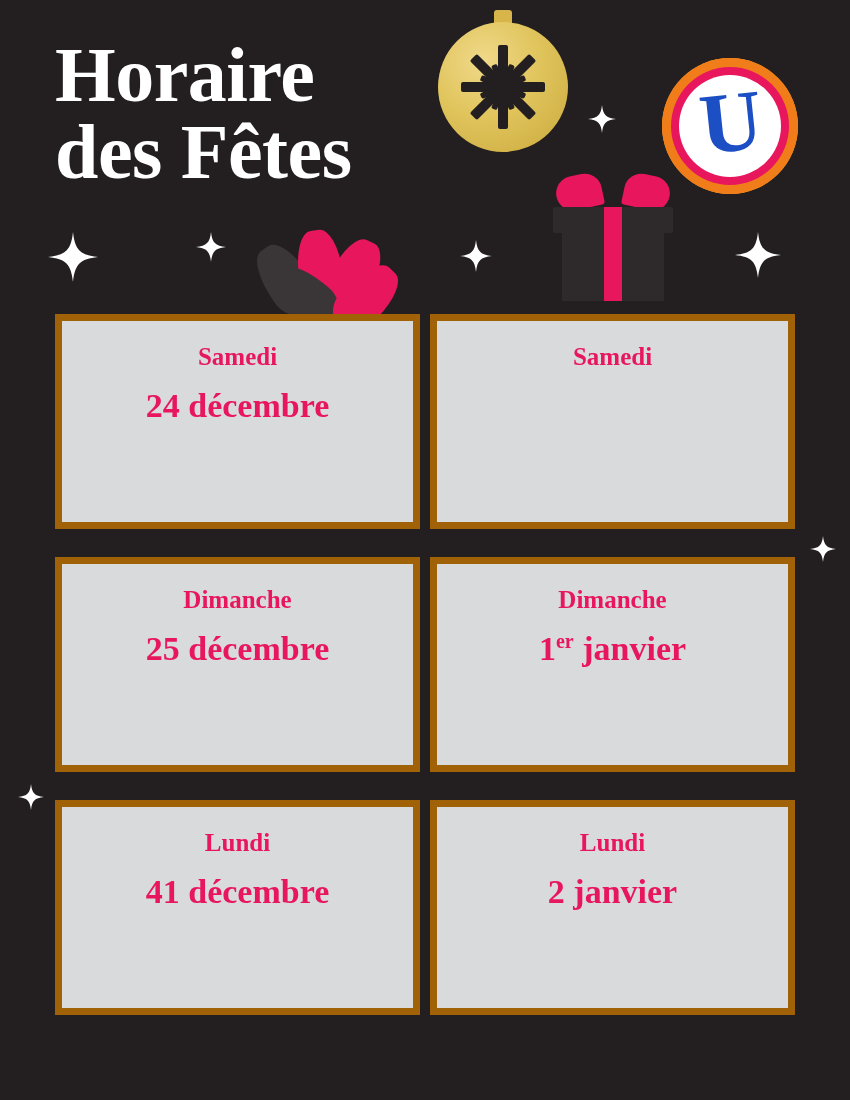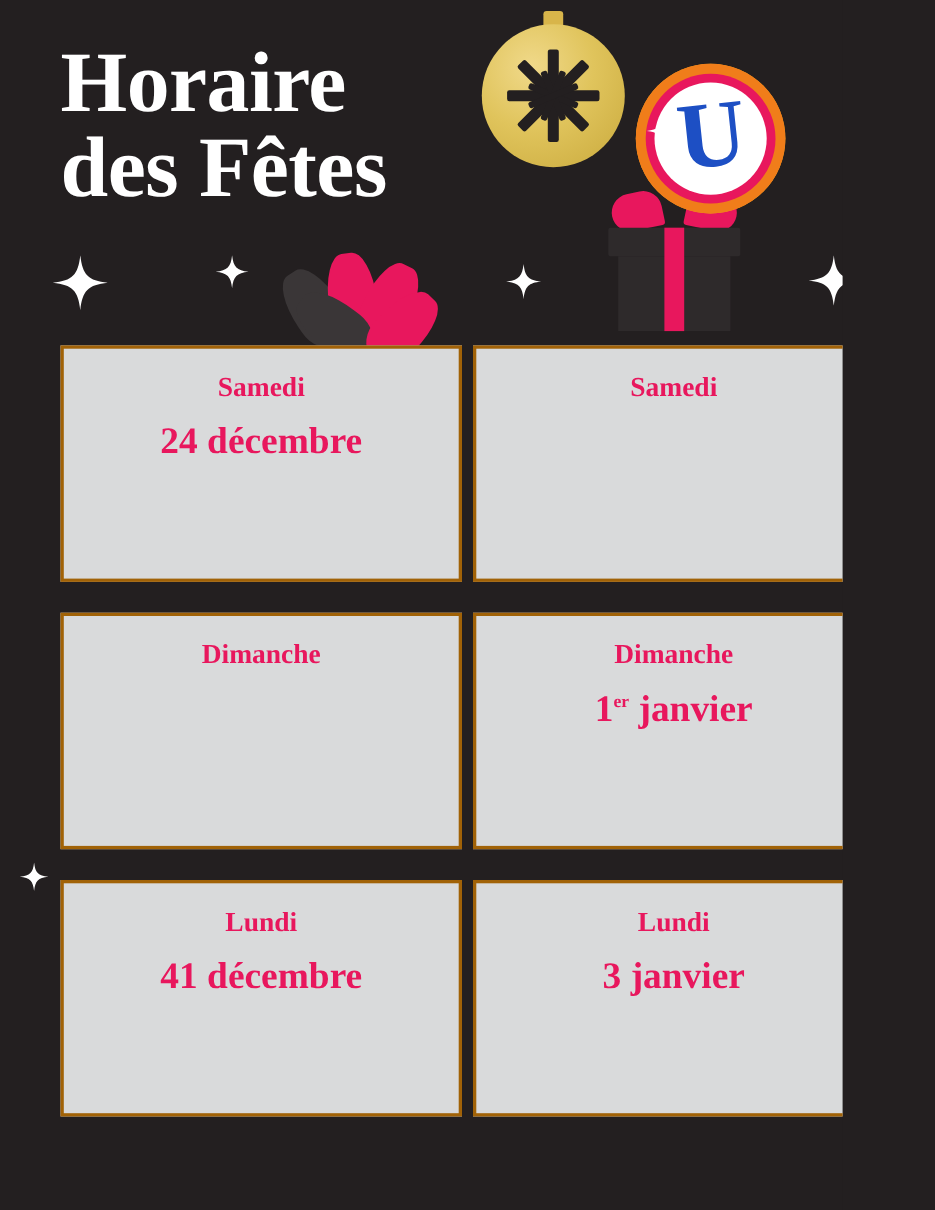--- a/index.html
+++ b/index.html
@@ -10,21 +10,21 @@
     width: 850px;
     height: 1100px;
     background: #231f20;
     font-family: "Liberation Sans", sans-serif;
     overflow: hidden;
     position: relative;
   }
 
   .poster {
     position: relative;
-    width: 766px;
+    width: 850px;
     height: 1100px;
     background: #231f20;
     overflow: hidden;
   }
 
   
   .header {
     position: relative;
     height: 310px;
   }
@@ -223,42 +223,42 @@
     top: 314px;
     width: 740px;
     display: grid;
     grid-template-columns: 365px 365px;
     grid-auto-rows: 215px;
     column-gap: 10px;
     row-gap: 28px;
   }
   .card {
     background: #d9dadb;
-    border: 3px solid #a16207;
+    border: 7px solid #a16207;
     box-sizing: border-box;
     padding-top: 22px;
     text-align: center;
   }
   .card .day {
     color: #e8175d;
     font-family: "Liberation Serif", serif;
     font-weight: bold;
     font-size: 25px;
     line-height: 1.1;
   }
   .card .date {
     color: #e8175d;
     font-family: "Liberation Serif", serif;
     font-weight: bold;
     font-size: 34px;
     line-height: 1.15;
     margin-top: 15px;
   }
   .card .date sup {
-    font-size: 16px;
+    font-size: 20px;
     vertical-align: super;
     line-height: 0;
   }
 </style>
 </head>
 <body>
 
 <div class="poster">
 
   <div class="header">
@@ -349,32 +349,33 @@
       <div class="day">Samedi</div>
       <div class="date">24 décembre</div>
     </div>
 
     <div class="card">
       <div class="day">Samedi</div>
     </div>
 
     <div class="card">
       <div class="day">Dimanche</div>
+      <div class="date">25 décembre</div>
     </div>
 
     <div class="card">
       <div class="day">Dimanche</div>
       <div class="date"><span>1</span><sup>er</sup><span> janvier</span></div>
     </div>
 
     <div class="card">
       <div class="day">Lundi</div>
       <div class="date">41 décembre</div>
     </div>
 
     <div class="card">
       <div class="day">Lundi</div>
-      <div class="date">3 janvier</div>
+      <div class="date">2 janvier</div>
     </div>
 
   </div>
 
 </div>
 
 </body></html>

